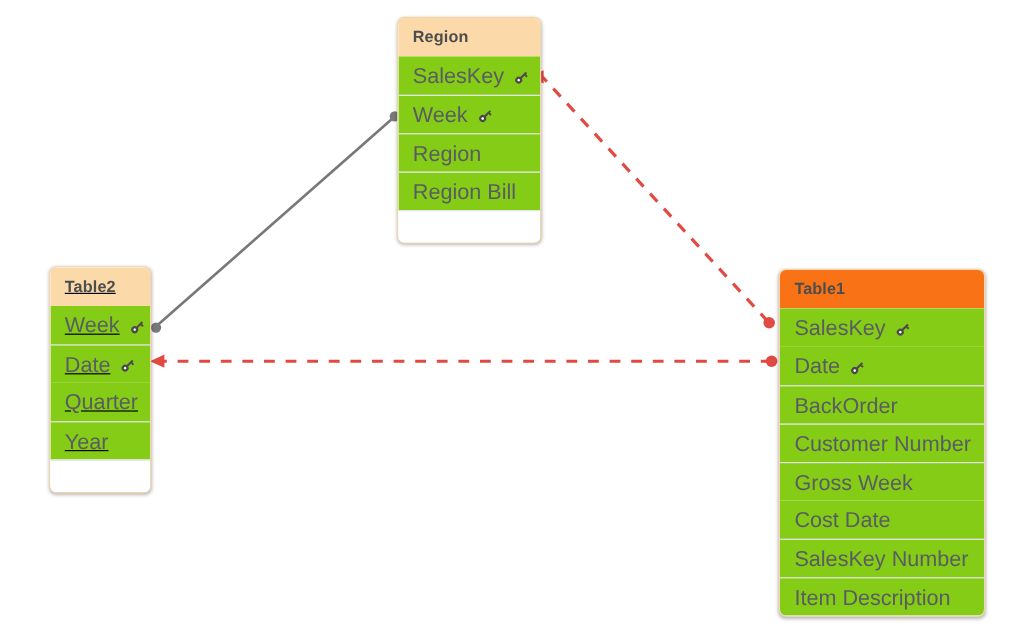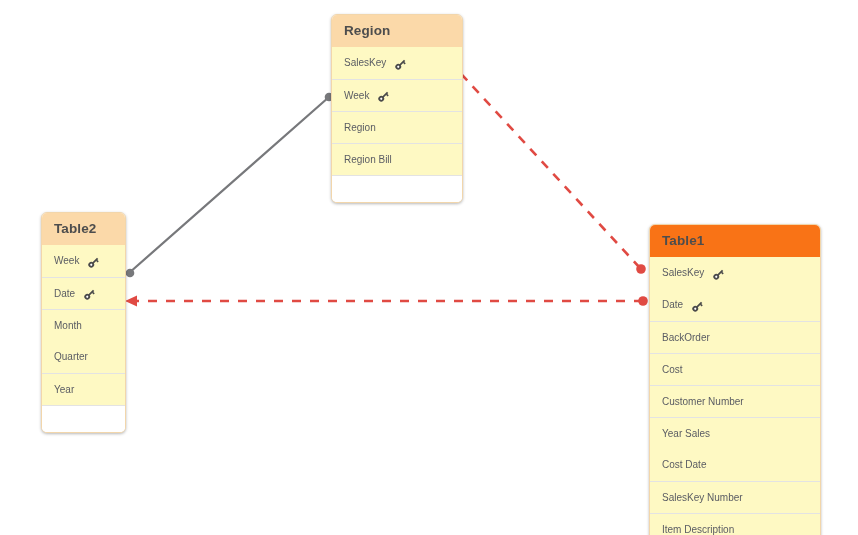--- a/index.html
+++ b/index.html
@@ -59,26 +59,26 @@
   .head-strong { background: #f97316; }
 
   .tbl-body {
     background: #ffffff;
   }
   .row {
     box-sizing: border-box;
     height: 32px;
     line-height: 32px;
     padding: 0 10px 0 12px;
-    font-size: 10px;
+    font-size: 18px;
     color: #5a5c63;
     white-space: nowrap;
     display: flex;
     align-items: center;
-    background: #fef9c3;
+    background: #84cc16;
     text-align: center;
   }
   .row.div-top { border-top: 1px solid #e3e3e3; }
   .row-blank {
     height: 26px;
     border-top: 1px solid #e3e3e3;
     background: #ffffff;
   }
   .row-label { display: inline-block; }
 
@@ -88,22 +88,22 @@
     width: 15px;
     height: 15px;
     margin-left: 7px;
     flex: 0 0 auto;
     position: relative;
     top: 1px;
   }
   .key-ico svg { display: block; }
 
   
-  #box-region { left: 331px; top: 14px;  width: 132px; }
-  #box-table2 { left: 41px;  top: 212px; width: 85px;  }
+  #box-region { left: 331px; top: 14px;  width: 120px; }
+  #box-table2 { left: 41px;  top: 222px; width: 85px; text-decoration: underline;  }
   #box-table1 { left: 649px; top: 224px; width: 172px; }
 </style>
 </head>
 <body>
 
 <div id="canvas">
 
   <svg id="links" viewBox="0 0 858 535" width="858" height="535">
 
     <g>
@@ -186,23 +186,20 @@
             <svg viewBox="0 0 16 16" width="15" height="15" aria-hidden="true">
               <g transform="rotate(-45 8 8)" fill="#4a4a4a">
                 <circle cx="4.6" cy="8" r="3.1"></circle>
                 <circle cx="4.6" cy="8" r="1.15" fill="#ffffff"></circle>
                 <rect x="6.6" y="7.1" width="7.6" height="1.85"></rect>
                 <rect x="11.1" y="8.5" width="1.7" height="2.6"></rect>
               </g>
             </svg>
           </span>
         </div>
-        <div class="row div-top">
-          <span class="row-label">Month</span>
-        </div>
         <div class="row">
           <span class="row-label">Quarter</span>
         </div>
         <div class="row div-top">
           <span class="row-label">Year</span>
         </div>
         <div class="row-blank"></div>
       </div>
   </div>
 
@@ -232,27 +229,24 @@
                 <rect x="6.6" y="7.1" width="7.6" height="1.85"></rect>
                 <rect x="11.1" y="8.5" width="1.7" height="2.6"></rect>
               </g>
             </svg>
           </span>
         </div>
         <div class="row div-top">
           <span class="row-label">BackOrder</span>
         </div>
         <div class="row div-top">
-          <span class="row-label">Cost</span>
-        </div>
-        <div class="row div-top">
           <span class="row-label">Customer Number</span>
         </div>
         <div class="row div-top">
-          <span class="row-label">Year Sales</span>
+          <span class="row-label">Gross Week</span>
         </div>
         <div class="row">
           <span class="row-label">Cost Date</span>
         </div>
         <div class="row div-top">
           <span class="row-label">SalesKey Number</span>
         </div>
         <div class="row div-top">
           <span class="row-label">Item Description</span>
         </div>

